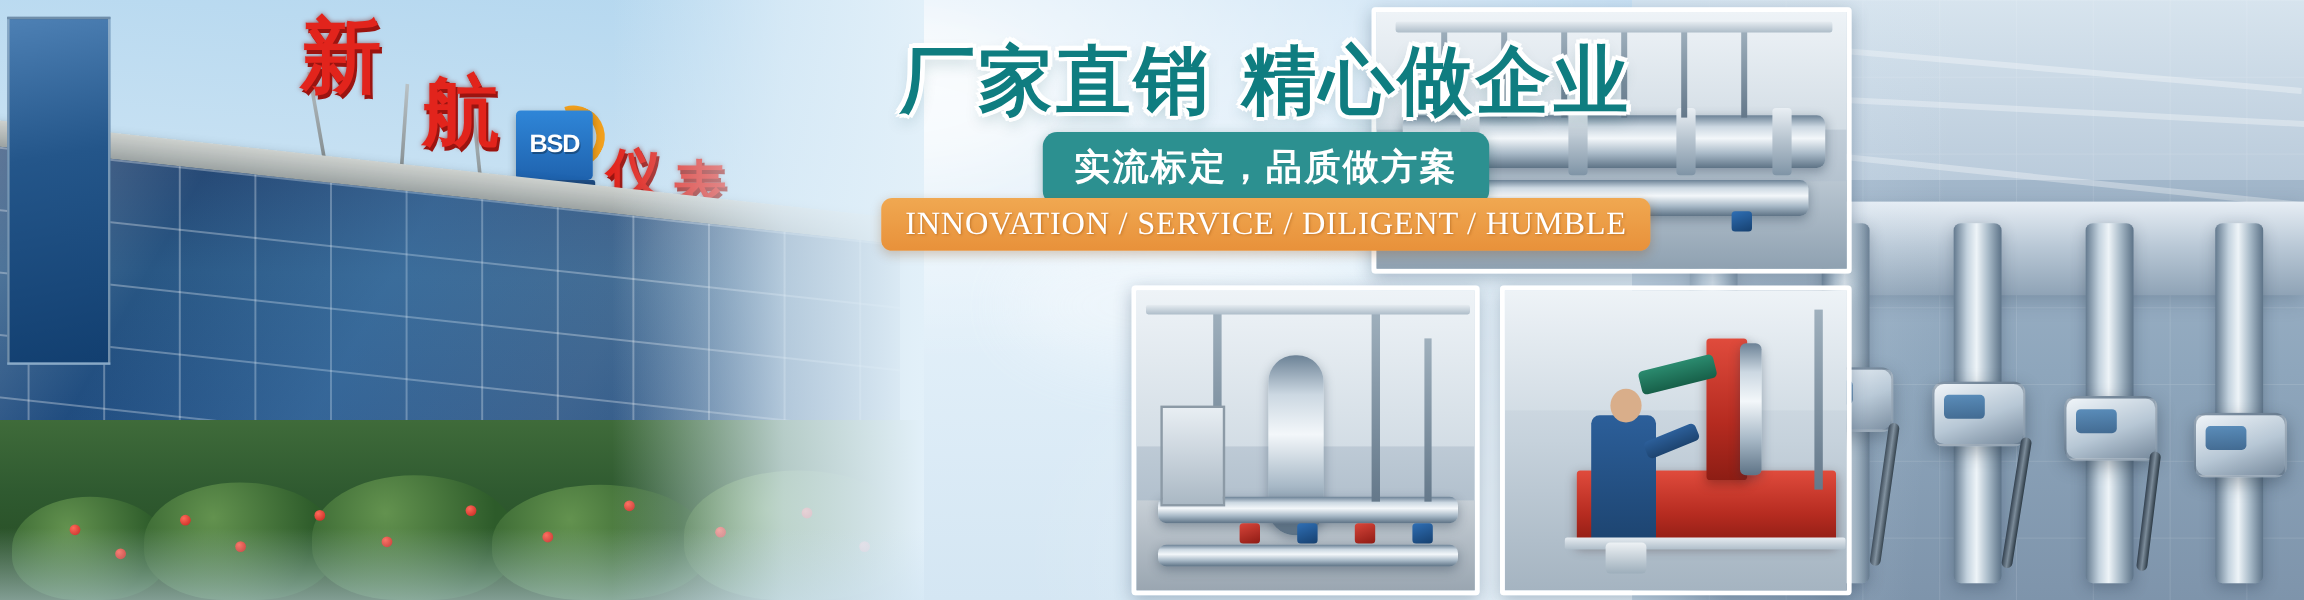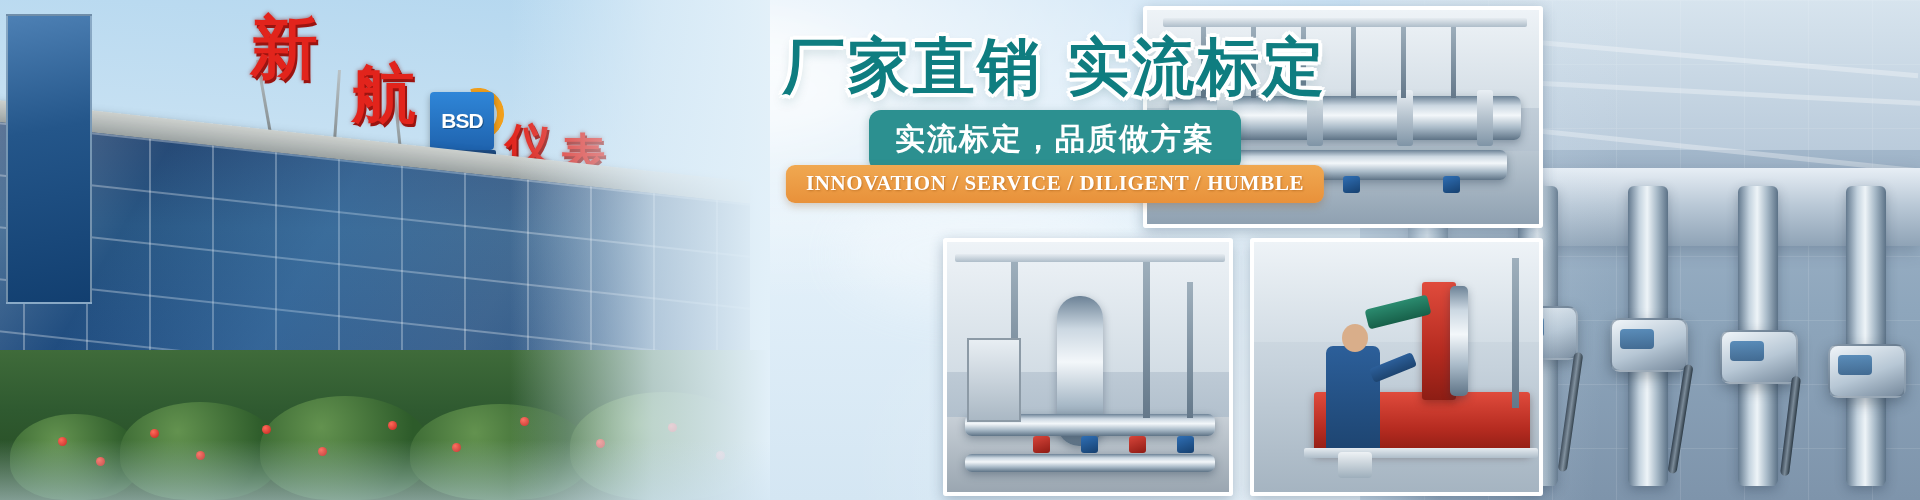--- a/index.html
+++ b/index.html
@@ -160,21 +160,21 @@
     color:#ffffff;font-size:30px;font-weight:700;letter-spacing:2px;
     font-family:"DejaVu Sans","Liberation Sans",sans-serif;
   }
   .tagline-bar{
     position:absolute;left:1055px;top:165px;transform:translateX(-50%);
     background:linear-gradient(180deg,#f0a851 0%,#e8913a 100%);
     border-radius:9px;padding:6px 20px 7px 20px;white-space:nowrap;
     box-shadow:0 3px 9px rgba(140,80,20,.28);
   }
   .tagline-bar span{
-    color:#ffffff;font-size:21px;font-weight:700;letter-spacing:.6px;
+    color:#ffffff;font-size:27px;font-weight:400;letter-spacing:.6px;
     font-family:"Liberation Serif","DejaVu Serif",serif;
     text-shadow:1px 1px 2px rgba(150,80,15,.45);
   }
 </style>
 </head>
 <body>
 
 <div class="stage">
 
   <div class="sky-wash"></div>
@@ -308,21 +308,21 @@
     <div class="tube" style="left:196px;top:44px;width:18px;height:110px;border-radius:5px;"></div>
     <div class="worker-body" style="left:72px;top:104px;width:54px;height:106px;"></div>
     <div class="worker-head" style="left:88px;top:82px;width:26px;height:28px;"></div>
     <div class="greenarm" style="left:116px;top:118px;width:46px;height:15px;transform:rotate(-22deg);background:linear-gradient(180deg,#2c5f9a,#1d4470);"></div>
     <div class="beam-h" style="left:50px;top:206px;width:234px;height:10px;"></div>
     <div style="position:absolute;left:84px;bottom:14px;width:34px;height:26px;border-radius:4px;
                 background:linear-gradient(180deg,#eef2f5,#9daebb);"></div>
     <div class="stand" style="left:258px;top:16px;height:150px;width:7px;"></div>
   </div>
 
-  <div class="headline">厂家直销 实流标定</div>
+  <div class="headline">厂家直销 精心做企业</div>
 
   <div class="subtitle-box">
     <span>实流标定，品质做方案</span>
   </div>
 
   <div class="tagline-bar">
     <span>INNOVATION / SERVICE / DILIGENT / HUMBLE</span>
   </div>
 
 </div>

